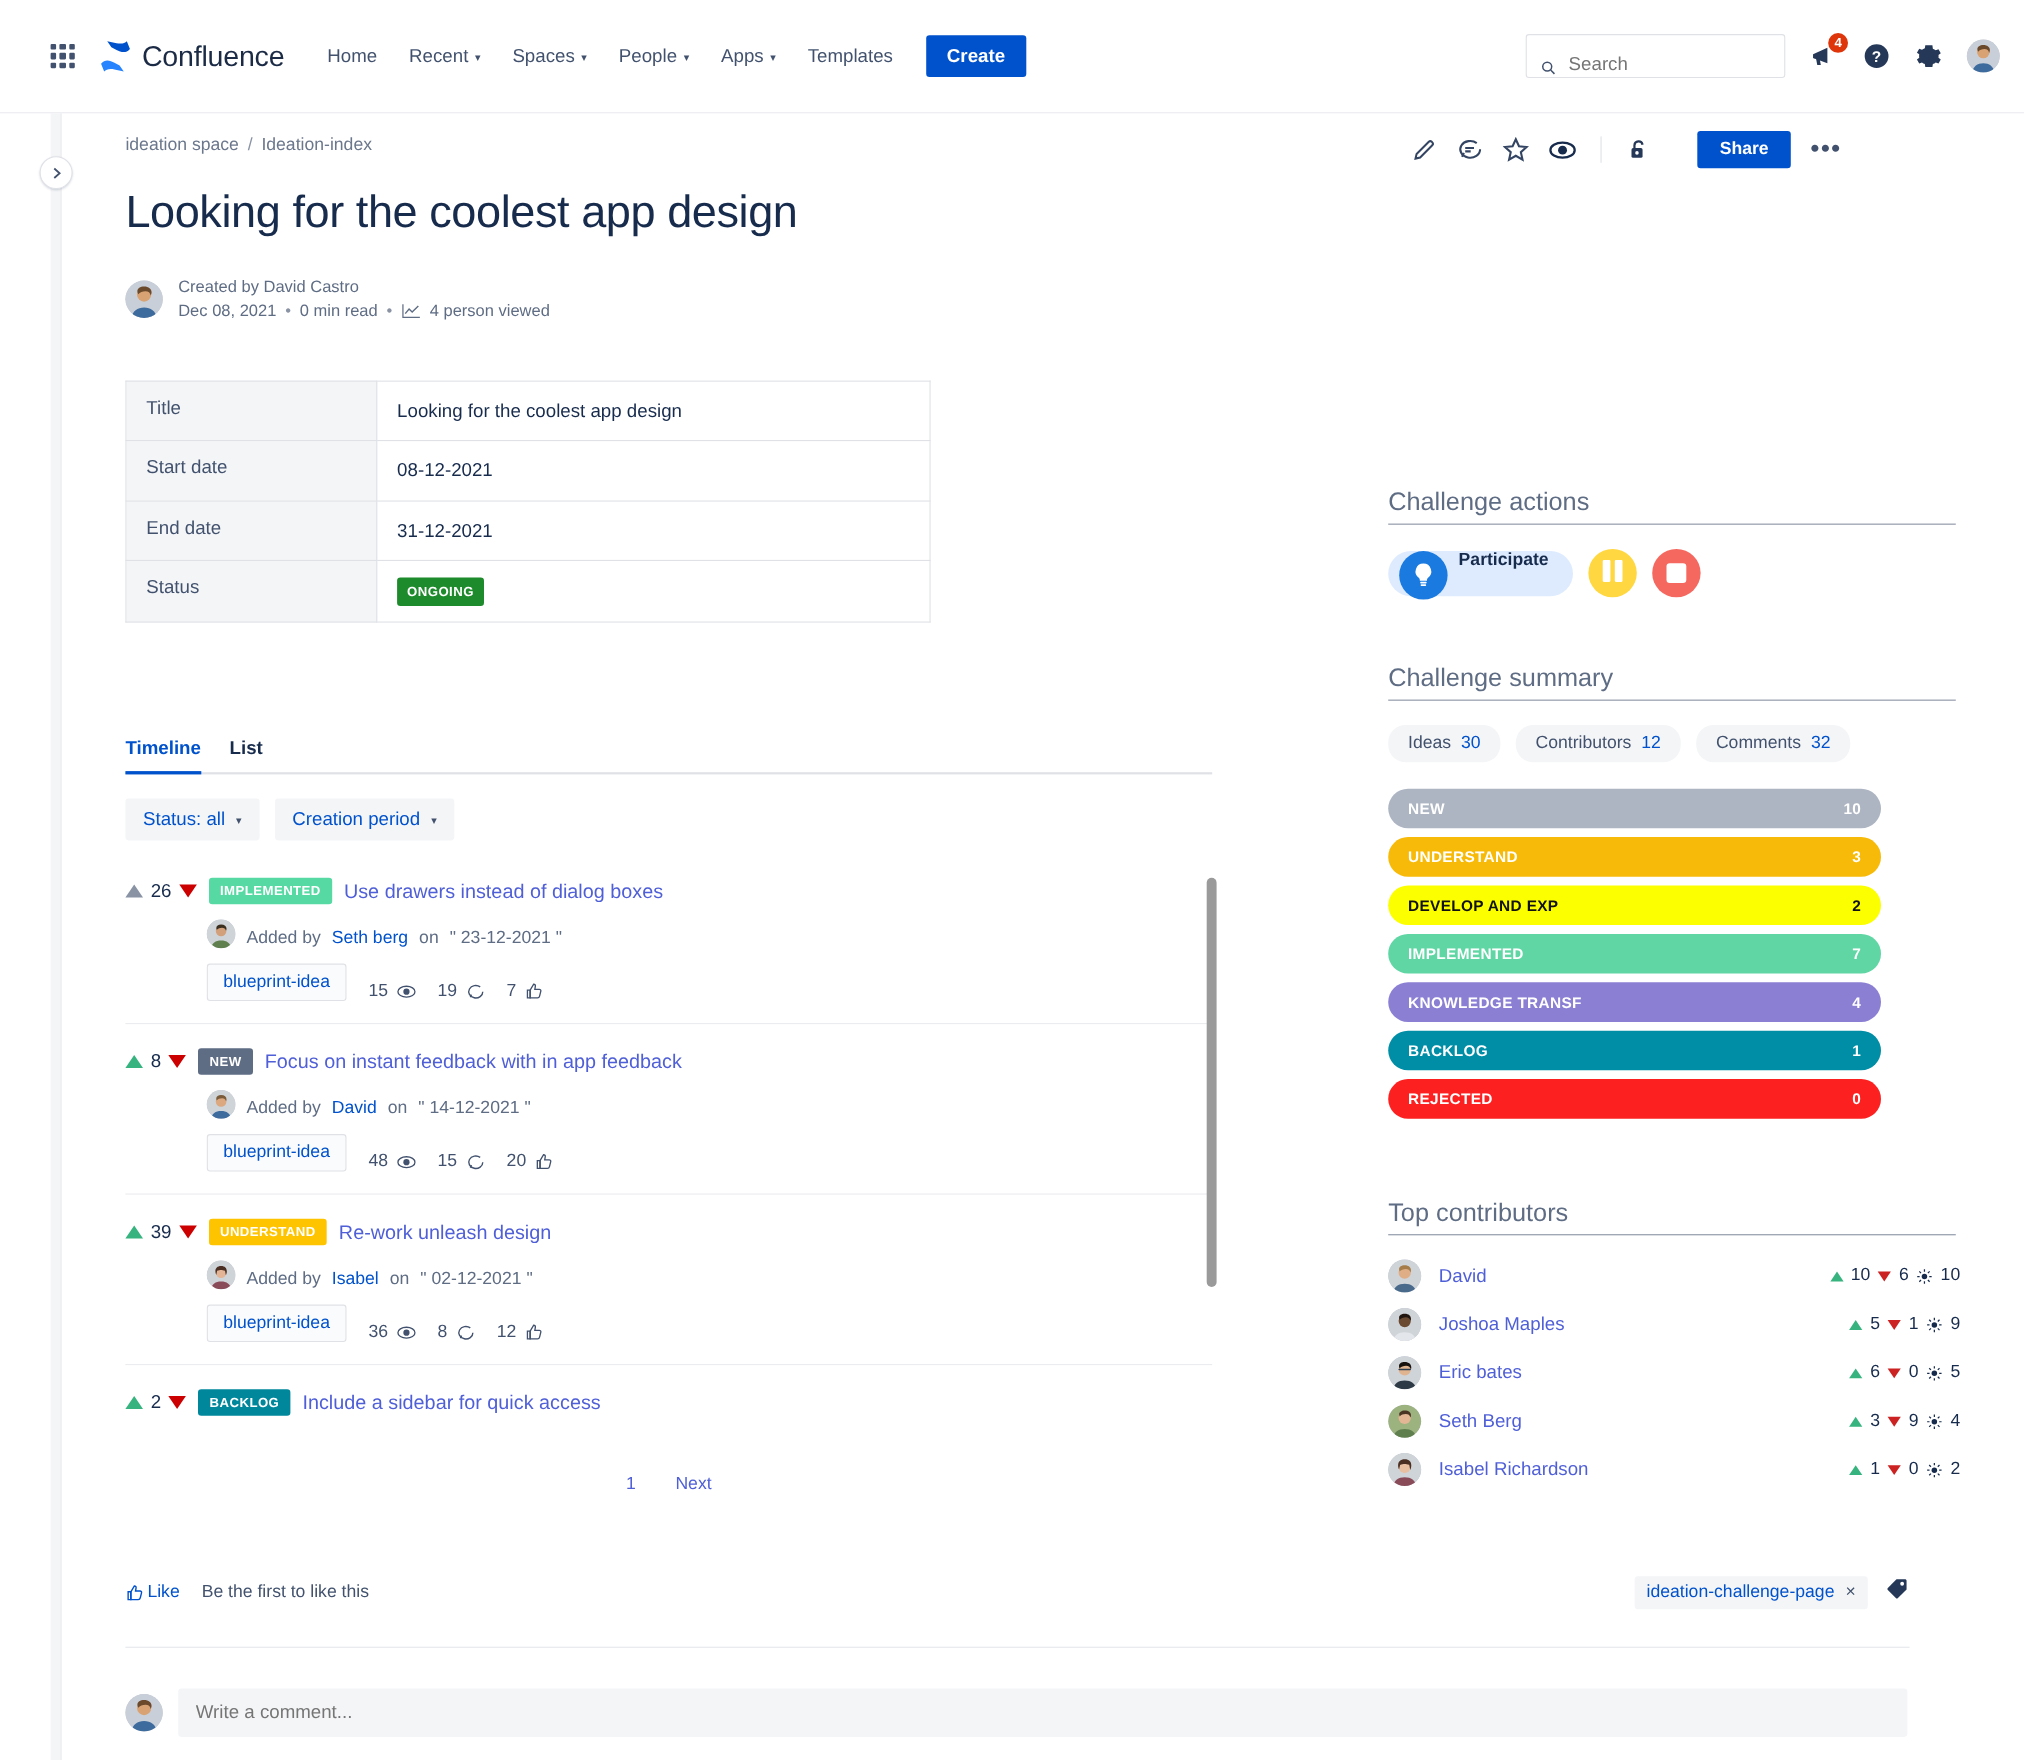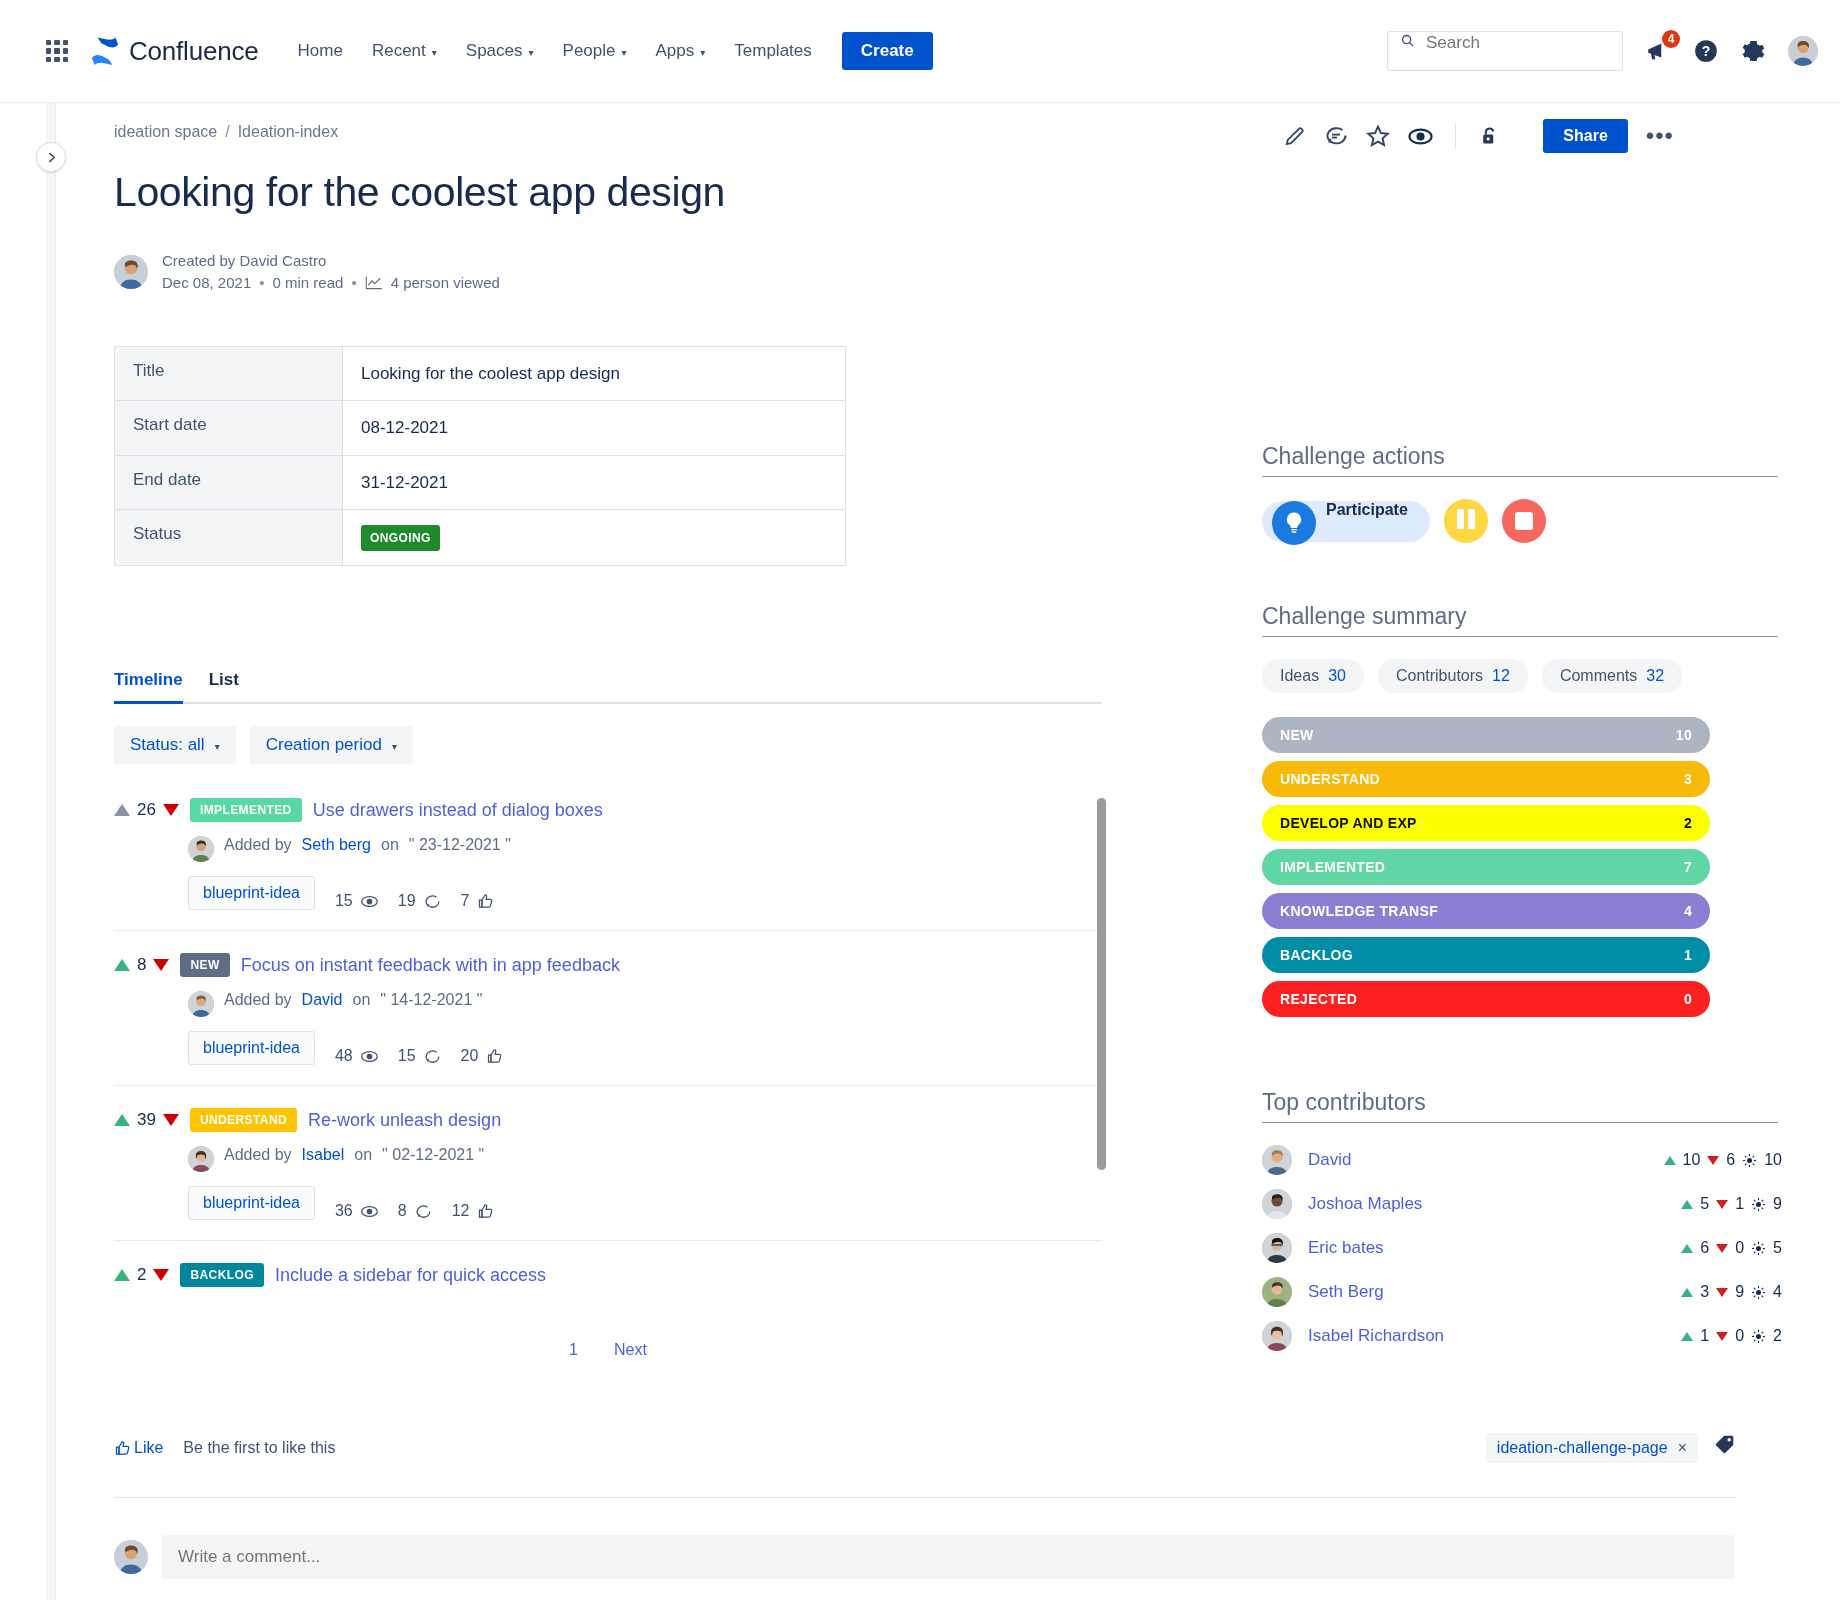--- a/index.html
+++ b/index.html
@@ -40,21 +40,21 @@
   }
   .caret { font-size:10px; color:#42526e; transform:translateY(1px); }
   .create-btn {
     background:#0052cc; color:#fff; font-size:17px; font-weight:bold;
     padding:9px 19px; border-radius:3px; border:none; cursor:pointer;
     margin-left:14px; font-family:inherit;
   }
   .nav-right { margin-left:auto; display:flex; align-items:center; gap:22px; }
   .searchbox {
     width:236px; height:40px; border:1px solid #dfe1e6; border-radius:3px;
-    display:flex; align-items:flex-start; padding:0 12px; gap:9px; background:#fff;
+    display:flex; align-items:flex-end; padding:0 12px; gap:9px; background:#fff;
   }
   .searchbox input {
     border:none; outline:none; font-size:17px; color:#5e6c84; width:100%;
     font-family:inherit; background:transparent;
   }
   .icon-btn { cursor:pointer; display:flex; align-items:center; position:relative; }
   .badge {
     position:absolute; top:-8px; right:-9px; background:#de350b; color:#fff;
     font-size:12px; font-weight:bold; border-radius:9px; min-width:18px; height:18px;
     display:flex; align-items:center; justify-content:center; padding:0 4px;
@@ -143,21 +143,21 @@
   .idea-head { display:flex; align-items:center; gap:11px; }
   .votes { display:flex; align-items:center; gap:7px; font-size:17px; color:#172b4d; }
   .tri-up { width:0;height:0;border-left:8px solid transparent;border-right:8px solid transparent;border-bottom:12px solid #36b37e; cursor:pointer;}
   .tri-up.grey { border-bottom-color:#8993a4; }
   .tri-down { width:0;height:0;border-left:8px solid transparent;border-right:8px solid transparent;border-top:12px solid #cc0000; cursor:pointer;}
   .st-badge {
     font-size:12px; font-weight:bold; color:#fff; padding:5px 10px; border-radius:3px;
     letter-spacing:.4px; white-space:nowrap;
   }
   .idea-title { font-size:18px; color:#4f5fd7; cursor:pointer; }
-  .idea-meta { display:flex; align-items:flex-start; gap:10px; margin:14px 0 0 74px; font-size:16px; color:#5e6c84; }
+  .idea-meta { display:flex; align-items:flex-end; gap:10px; margin:14px 0 0 74px; font-size:16px; color:#5e6c84; }
   .idea-meta .avatar { width:26px; height:26px; }
   .idea-meta a { color:#0052cc; text-decoration:none; cursor:pointer; }
   .idea-stats { display:flex; align-items:flex-end; gap:20px; margin:14px 0 0 74px; }
   .label-chip {
     border:1px solid #dfe1e6; background:#fafbfc; border-radius:3px; padding:7px 14px;
     font-size:16px; color:#0052cc; cursor:pointer;
   }
   .stat { display:flex; align-items:center; gap:8px; font-size:16px; color:#42526e; }
 
   .pagination { display:flex; gap:36px; justify-content:center; width:988px; margin:34px 0 0 0; font-size:16px; }

